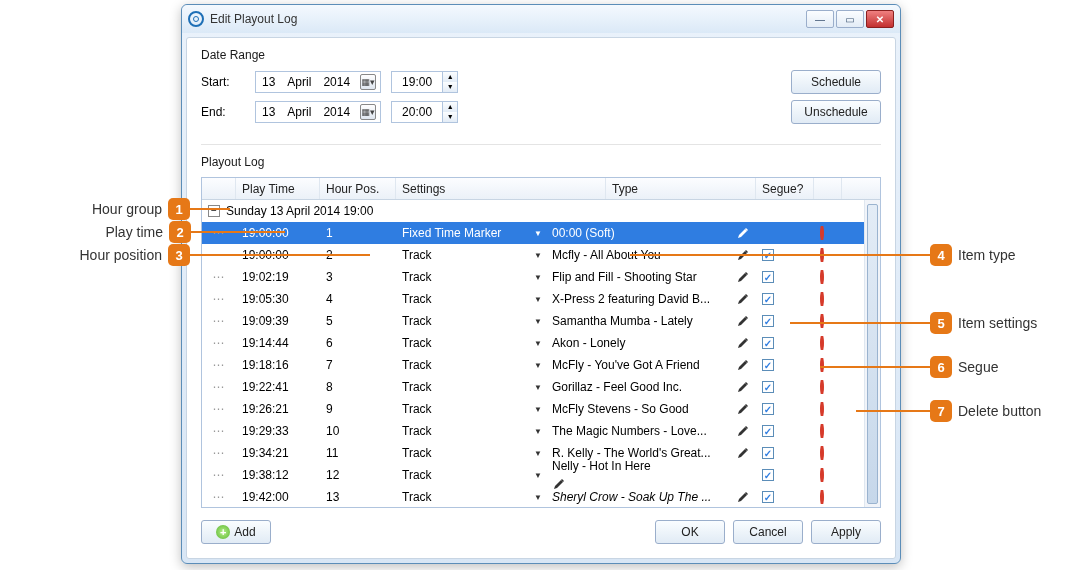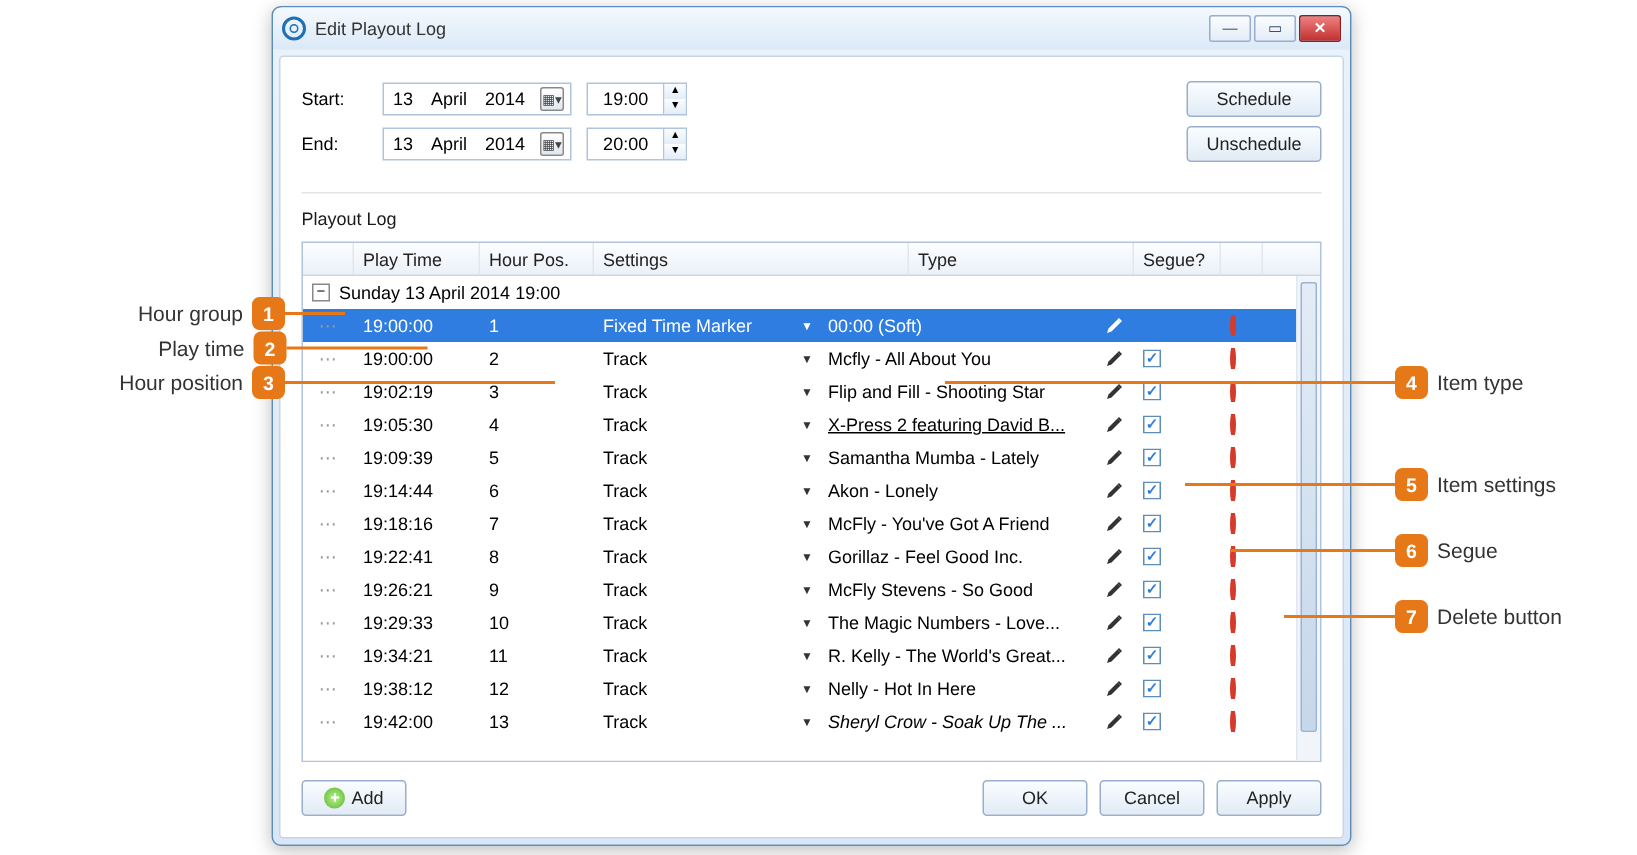--- a/index.html
+++ b/index.html
@@ -174,20 +174,21 @@
     <span class="title">Edit Playout Log</span>
     <span class="spacer"></span>
     <span class="tb-btn">—</span>
     <span class="tb-btn">▭</span>
     <span class="tb-btn close">✕</span>
   </div>
 
   <div class="client">
 
     <div class="date-range">
+      <div class="section-label">Date Range</div>
 
       <div class="date-row">
         <span class="lbl">Start:</span>
         <div class="datepick">
           <span>13</span>
           <span>April</span>
           <span>2014</span>
           <span class="cal-btn">▦▾</span>
         </div>
         <div class="spinner">
@@ -313,21 +314,21 @@
               </div>
               <div class="row">
                 <div class="cell c-tree dots">⋯</div>
                 <div class="cell c-play">19:05:30</div>
                 <div class="cell c-hour">4</div>
                 <div class="cell c-type c-type-cell">
                   <span>Track</span>
                   <span class="dd">▼</span>
                 </div>
                 <div class="cell c-set" style="display:flex;align-items:center;gap:4px;">
-                  <span style="flex:1;overflow:hidden;text-overflow:ellipsis;text-decoration:underline;">X-Press 2 featuring David B...</span>
+                  <span style="flex:1;overflow:hidden;text-overflow:ellipsis;">X-Press 2 featuring David B...</span>
                   <span class="edit-icon">
                     <svg width="14" height="14" viewBox="0 0 14 14">
                       <path d="M2 12l1-3 6-6 2 2-6 6-3 1z" fill="#333"></path>
                       <path d="M9 3l2 2 1-1-2-2z" fill="#333"></path>
                     </svg>
                   </span>
                 </div>
                 <div class="cell c-seg">
                   <span class="chk">✓</span>
                 </div>
@@ -488,21 +489,21 @@
                 <div class="cell c-del"><span class="del"></span></div>
               </div>
               <div class="row">
                 <div class="cell c-tree dots">⋯</div>
                 <div class="cell c-play">19:38:12</div>
                 <div class="cell c-hour">12</div>
                 <div class="cell c-type c-type-cell">
                   <span>Track</span>
                   <span class="dd">▼</span>
                 </div>
-                <div class="cell c-set" style="display:flex;align-items:flex-start;gap:4px;">
+                <div class="cell c-set" style="display:flex;align-items:flex-start;gap:4px;flex-direction:column;">
                   <span style="flex:1;overflow:hidden;text-overflow:ellipsis;">Nelly - Hot In Here</span>
                   <span class="edit-icon">
                     <svg width="14" height="14" viewBox="0 0 14 14">
                       <path d="M2 12l1-3 6-6 2 2-6 6-3 1z" fill="#333"></path>
                       <path d="M9 3l2 2 1-1-2-2z" fill="#333"></path>
                     </svg>
                   </span>
                 </div>
                 <div class="cell c-seg">
                   <span class="chk">✓</span>

